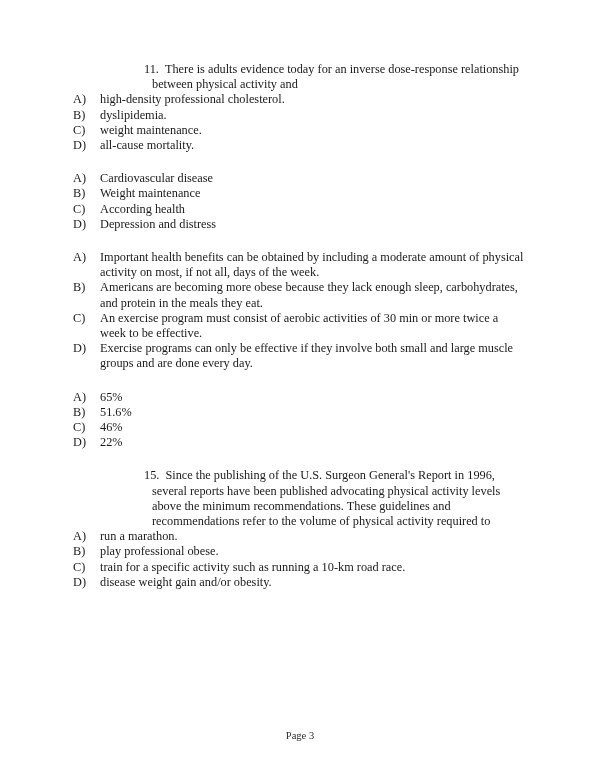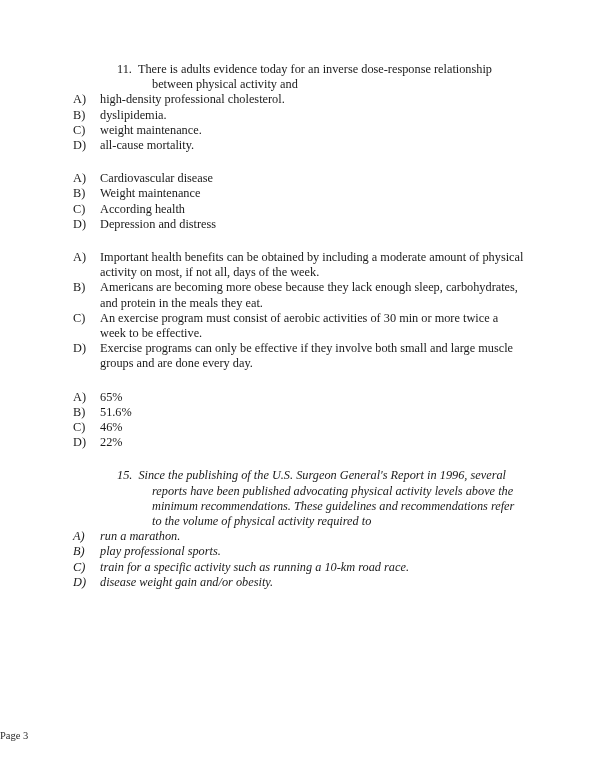--- a/index.html
+++ b/index.html
@@ -32,34 +32,34 @@
     left: 73px;
     top: 62px;
     width: 452px;
   }
 
   .question-block {
     margin-bottom: 18px;
   }
   .question-block:last-of-type {
     margin-bottom: 0;
-    font-style: italic;
   }
 
   
   .stem {
     position: relative;
     padding-left: 79px;
     text-indent: -35px;
     font-size: 12.3px;
     line-height: 15.2px;
     text-align: left;
   }
   .stem .qnum {
     display: inline;
+    margin-left: 27px;
   }
   .stem .qnum-gap {
     display: inline-block;
     width: 6px;
   }
   .stem-text {
     display: inline;
   }
 
   
@@ -84,21 +84,21 @@
   }
   .option-text {
     display: block;
   }
 
   #footer {
     position: absolute;
     left: 0;
     top: 729px;
     width: 600px;
-    text-align: left;
+    text-align: center;
     font-size: 10.5px;
     line-height: 13px;
     color: #2b2b2b;
     font-family: "Liberation Serif", "DejaVu Serif", serif;
   }
 </style>
 </head>
 <body>
 
 <div id="page">
@@ -187,21 +187,21 @@
       </div>
       <div class="question-block">
         <div class="stem"><span class="qnum">15.</span><span class="qnum-gap"></span><span class="stem-text">Since the publishing of the U.S. Surgeon General's Report in 1996, several reports have been published advocating physical activity levels above the minimum recommendations. These guidelines and recommendations refer to the volume of physical activity required to</span></div>
         <ul class="options">
           <li class="option">
             <span class="option-label">A)</span>
             <span class="option-text">run a marathon.</span>
           </li>
           <li class="option">
             <span class="option-label">B)</span>
-            <span class="option-text">play professional sports.</span>
+            <span class="option-text">play professional obese.</span>
           </li>
           <li class="option">
             <span class="option-label">C)</span>
             <span class="option-text">train for a specific activity such as running a 10-km road race.</span>
           </li>
           <li class="option">
             <span class="option-label">D)</span>
             <span class="option-text">disease weight gain and/or obesity.</span>
           </li>
         </ul>

